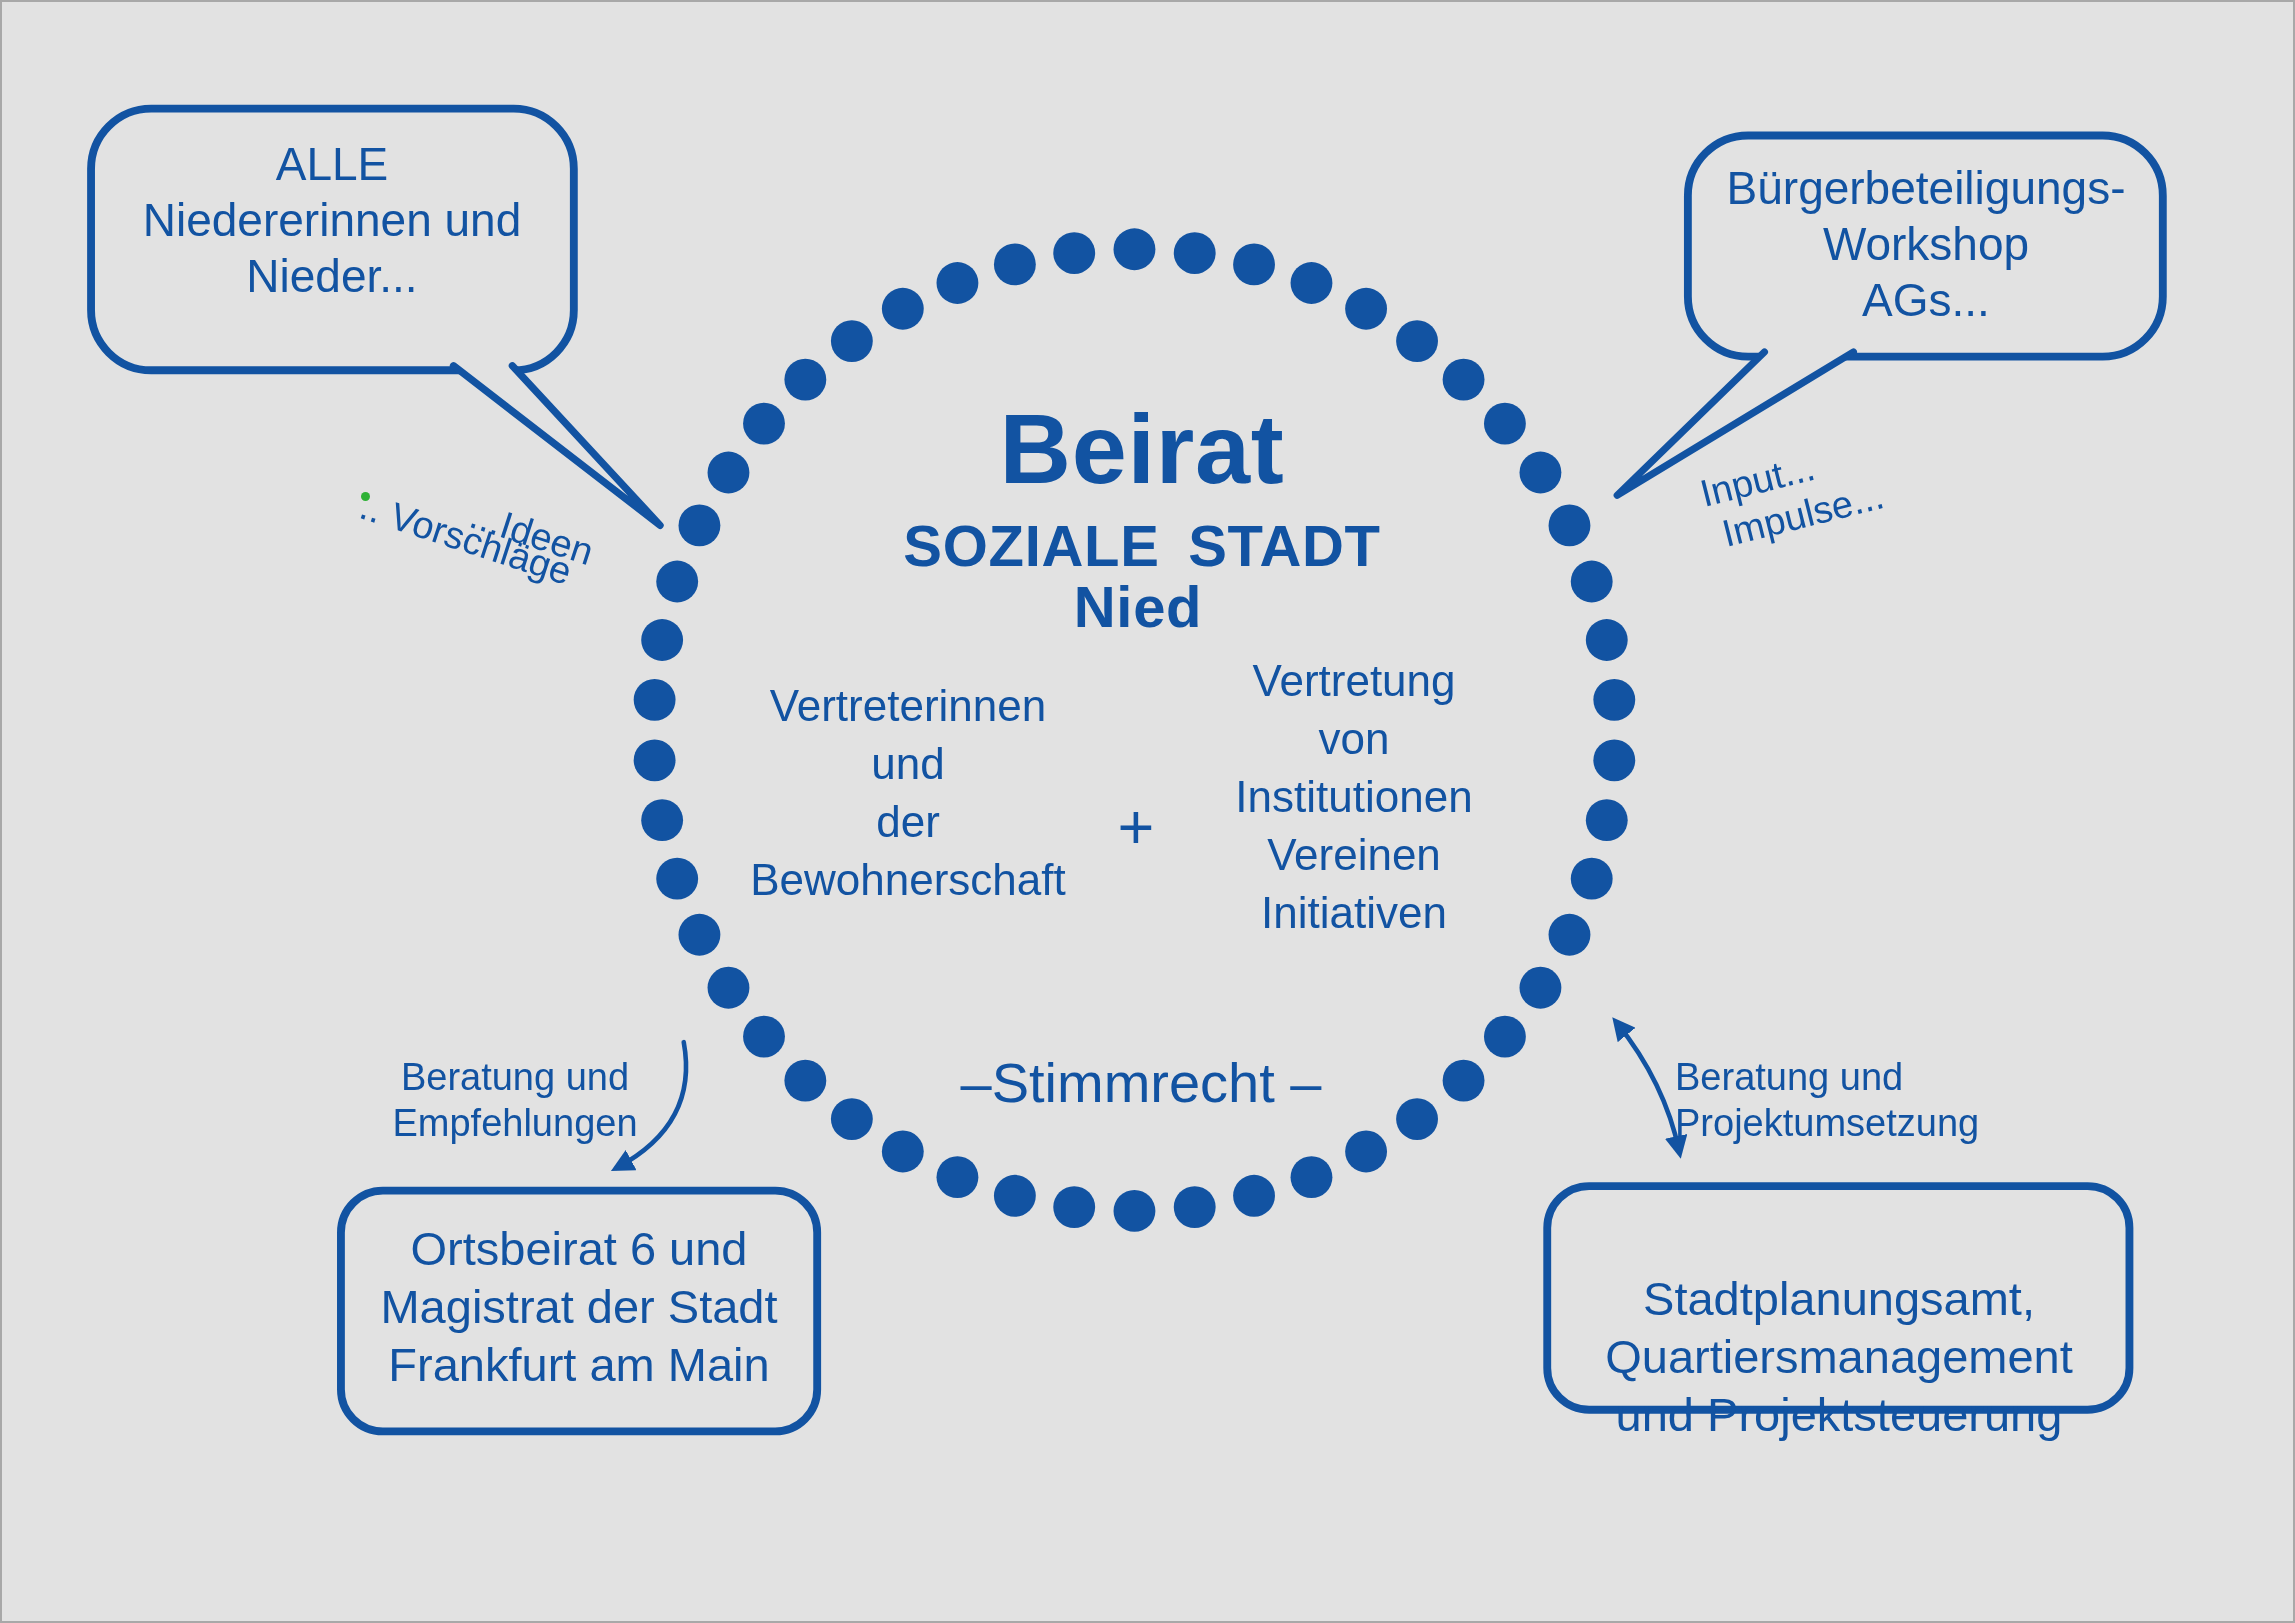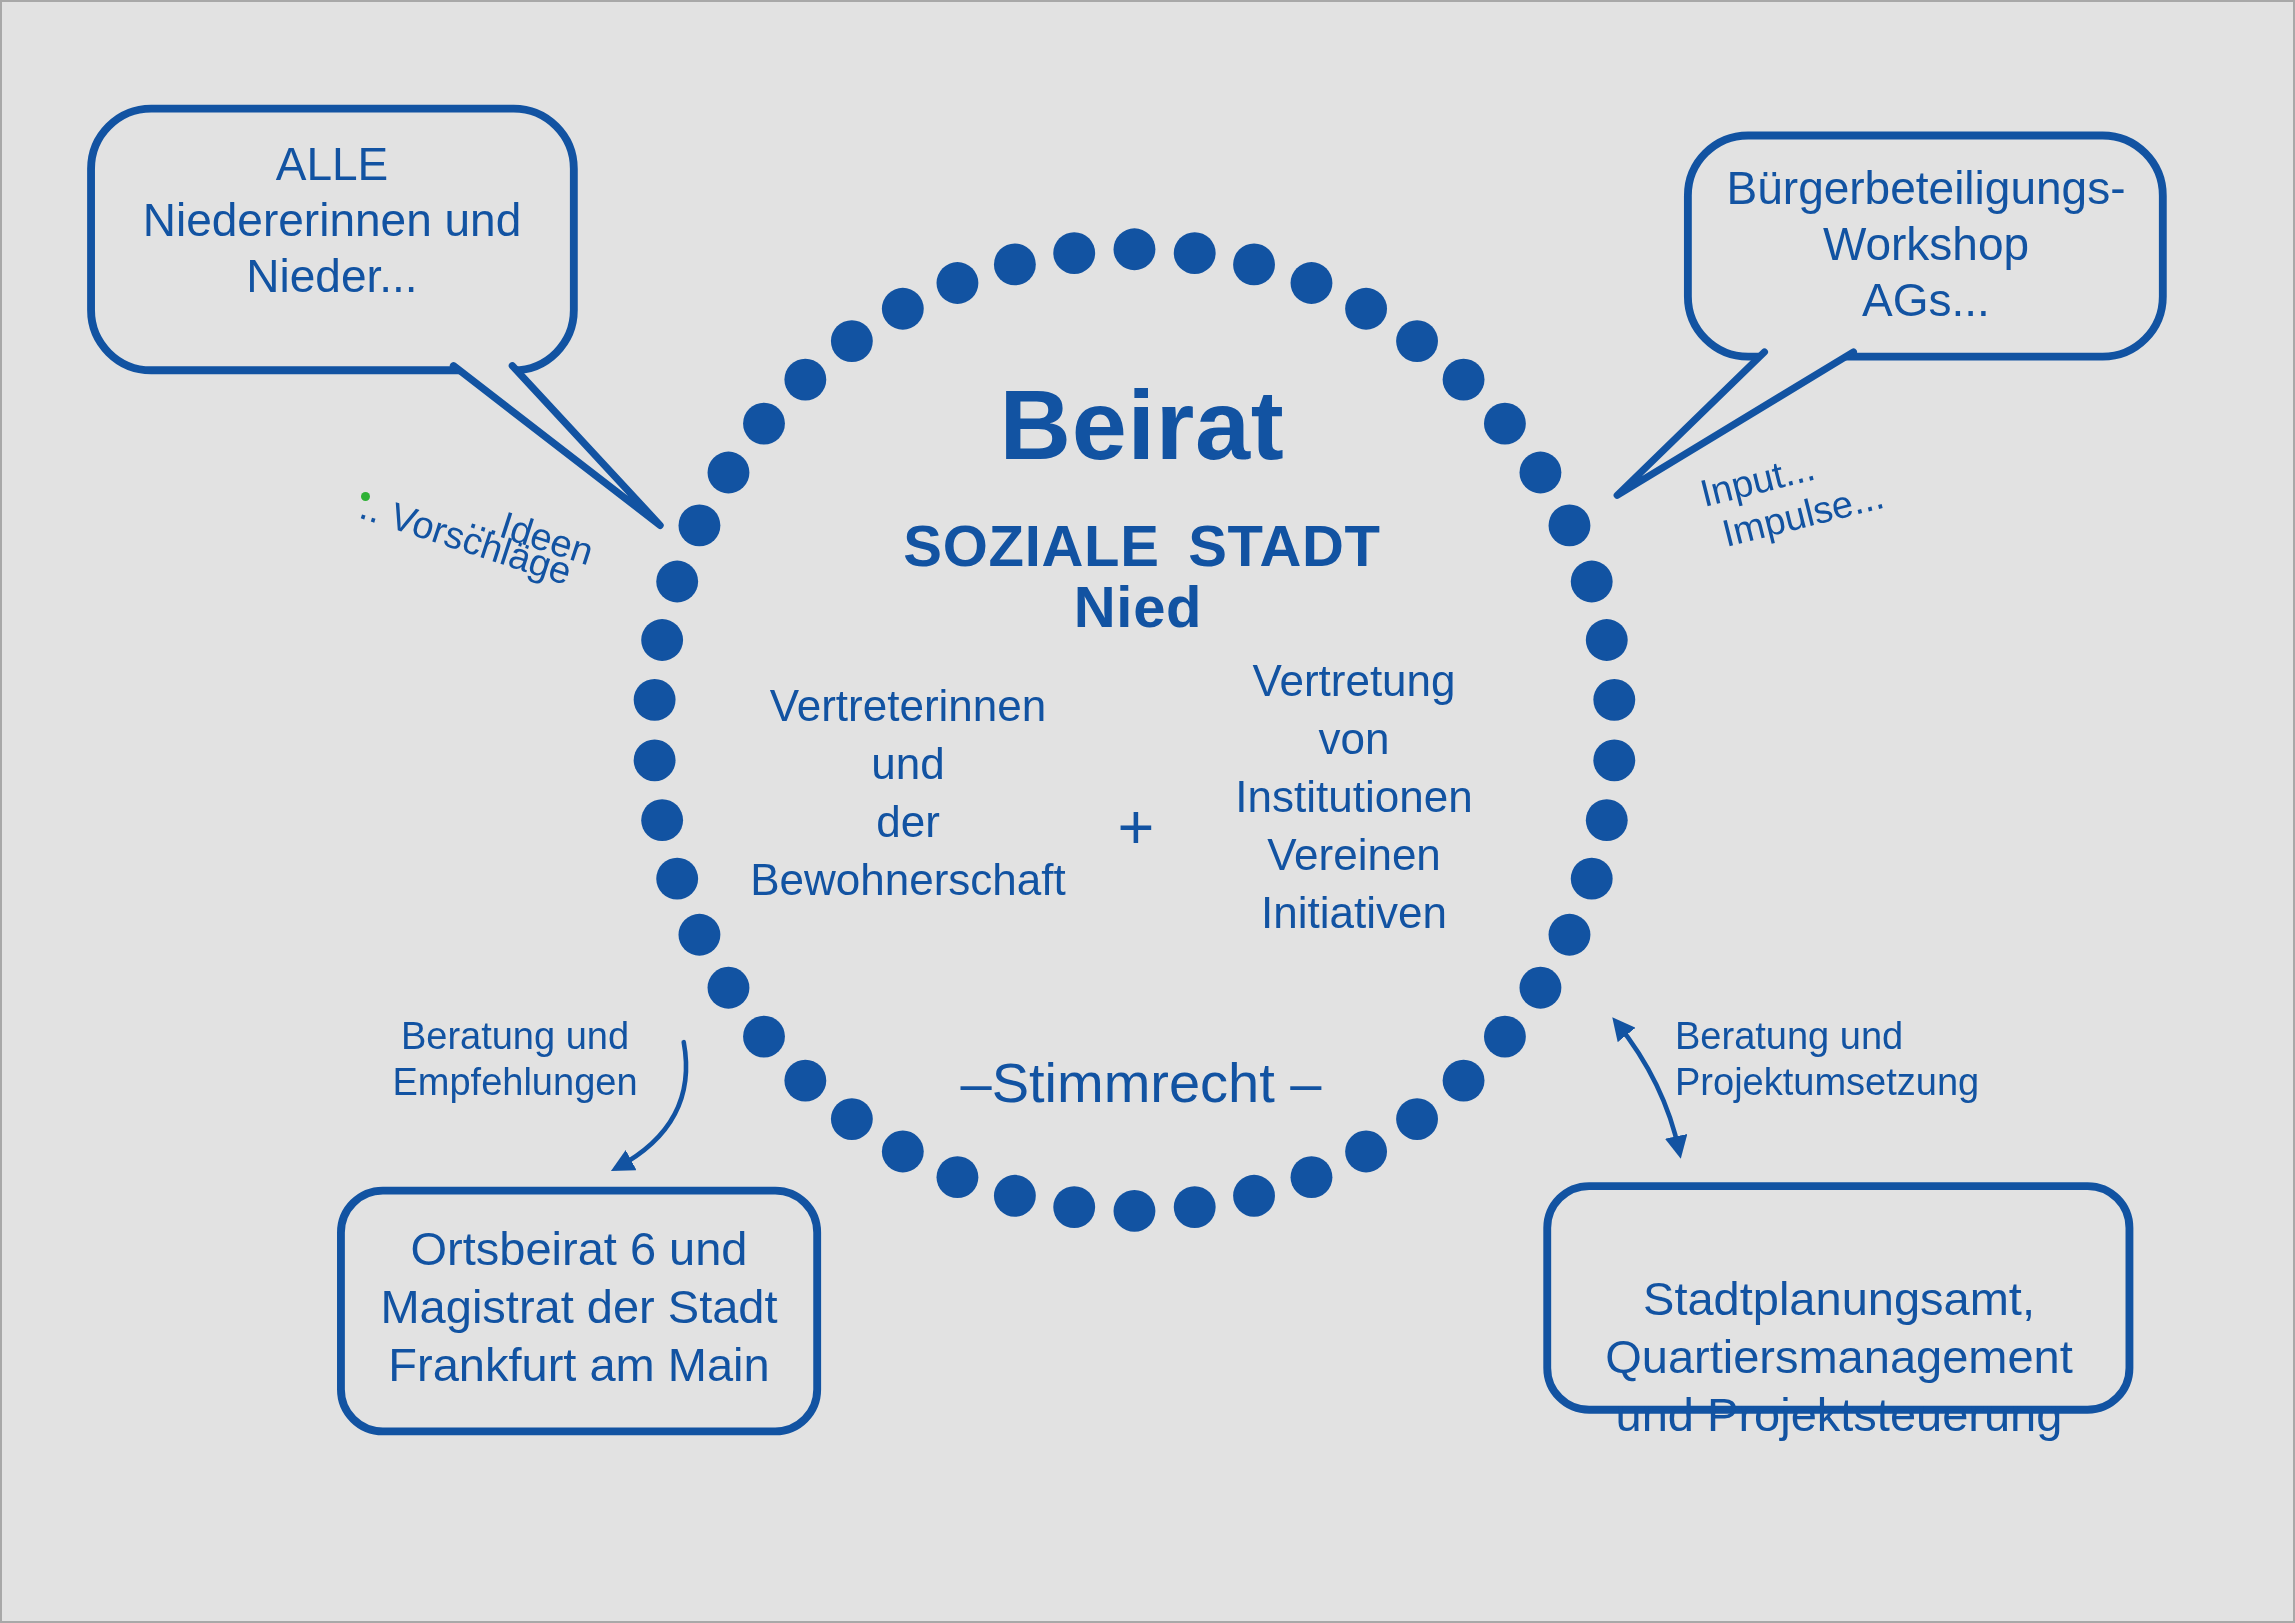--- a/index.html
+++ b/index.html
@@ -18,28 +18,28 @@
   .shape { fill:none; stroke:var(--accent,#1253a2); stroke-width:12; }
   .tail  { fill:var(--bg,#e2e2e2); stroke:var(--accent,#1253a2); stroke-width:11;
            stroke-linejoin:round; stroke-linecap:round; }
   #dots circle { fill:var(--accent,#1253a2); }
   .arrow { fill:none; stroke:var(--accent,#1253a2); stroke-width:7; stroke-linecap:round; }
   .ah    { fill:var(--accent,#1253a2); }
 
   .txt { position:absolute; color:var(--accent,#1253a2); white-space:nowrap; }
   .c   { transform:translateX(-50%); text-align:center; }
 
-  .title     { font-size:99px; font-weight:700; letter-spacing:0.7px; }
+  .title     { font-size:99px; font-weight:700; letter-spacing:0.7px;margin-top:24px; }
   .subtitle  { font-size:58px; font-weight:600; word-spacing:11.8px; letter-spacing:0.7px; }
   .colgroup  { font-size:44px; line-height:58px; }
   .plus      { font-size:63px; }
   .votenote  { font-size:56px; }
   .bubtxt    { font-size:46px; line-height:56px; }
   .boxtxt    { font-size:47px; line-height:58px; }
-  .smalllbl  { font-size:38px; line-height:46px; }
+  .smalllbl  { font-size:38px; line-height:46px;margin-top:41px; }
   .rot       { font-size:38px; transform-origin:left top; }
   .green-mark{ position:absolute; width:9.2px; height:9.2px; border-radius:50%;
                background:var(--green,#2eb135); }
 </style>
 </head>
 <body>
 
 <div id="stage">
 
   <svg id="art" width="2295" height="1623" viewBox="0 0 3508 2481">

